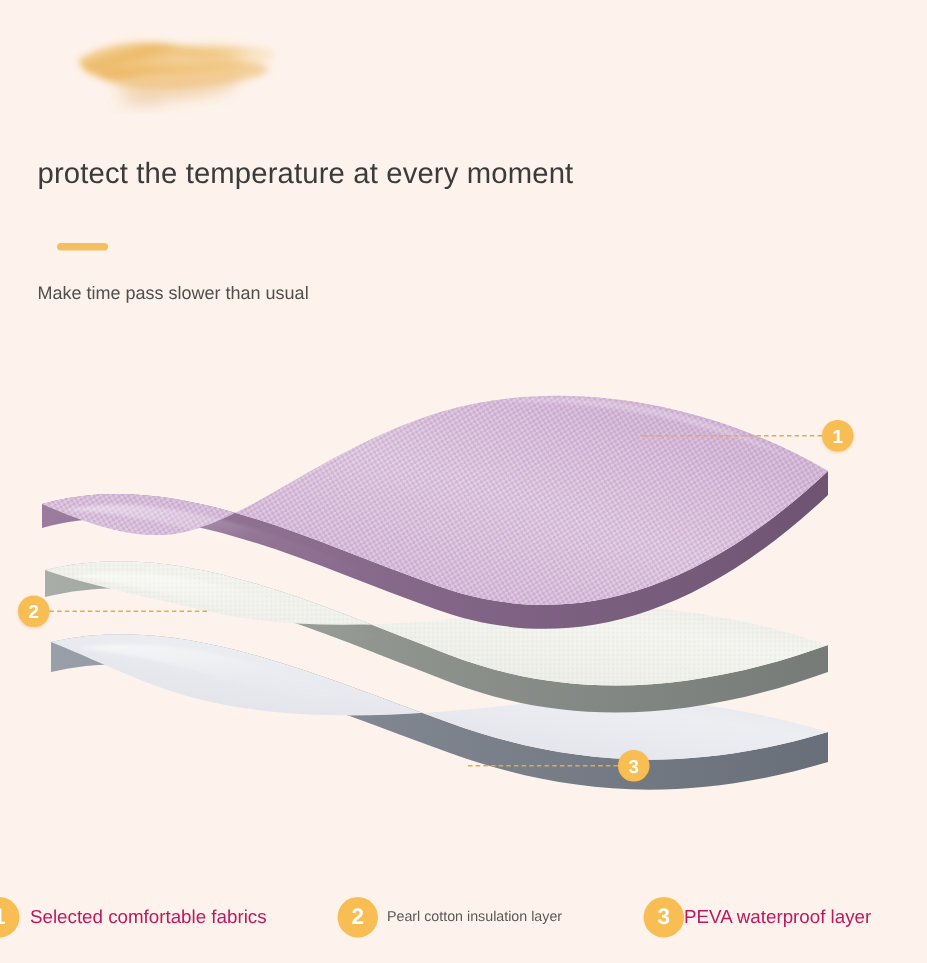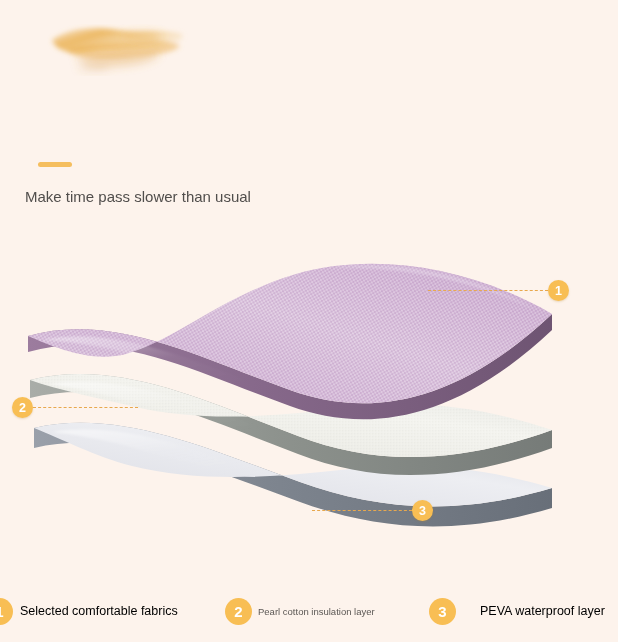--- a/index.html
+++ b/index.html
@@ -29,21 +29,21 @@
   .title-1 { top:47px; }
   .title-2 { top:105px; }
 
   .accent-bar {
     position:absolute; left:38px; top:162px;
     width:34px; height:5px; border-radius:2.5px;
     background:#F5BE5E;
   }
   .subtitle {
     position:absolute; left:25px; top:188px;
-    font-size:15px; color:#514E4C; white-space:nowrap;
+    font-size:12px; color:#514E4C; white-space:nowrap;
   }
 
   
   #illus { position:absolute; left:0; top:232px; width:618px; height:330px; }
 
   
   .callout { position:absolute; display:flex; align-items:center; }
   .lead {
     height:0; border-top:1.6px dashed #E8A84D;
     flex:0 0 auto;
@@ -66,28 +66,28 @@
   
   #legend { position:absolute; left:0; top:594px; width:618px; height:34px; }
   .leg-item { position:absolute; top:0; display:flex; align-items:center; height:34px; }
   .leg-badge {
     width:27px; height:27px; border-radius:50%;
     background:#F8BE54; color:#fff;
     display:flex; align-items:center; justify-content:center;
     font-size:15px; font-weight:700;
     flex:0 0 auto;
   }
-  .leg-label { color:#000000; white-space:nowrap; }
+  .leg-label { color:#be185d; white-space:nowrap; }
 
   .leg-1 { left:-14px; }
   .leg-1 .leg-label { font-size:12.5px; margin-left:7px; }
   .leg-2 { left:225px; }
   .leg-2 .leg-label { font-size:9.5px; margin-left:6px; color:#5C5855; }
   .leg-3 { left:429px; }
-  .leg-3 .leg-label { font-size:12.5px; margin-left:24px; }
+  .leg-3 .leg-label { font-size:12.5px; }
 </style>
 </head>
 <body>
 
 <div id="page">
 
   <svg class="brush" viewBox="0 0 150 52" preserveAspectRatio="none">
     <defs>
       <linearGradient id="bg1" x1="0" y1="0" x2="1" y2="0.6">
         <stop offset="0" stop-color="#EBB358" stop-opacity="0.22"></stop>
@@ -109,20 +109,21 @@
                C126,30 104,32 80,34 C56,36 30,36 18,26 Z" fill="#E8A93F" opacity="0.45"></path>
     </g>
     <g filter="url(#blr2)">
       <path d="M30,34 C52,29 86,32 112,28 C118,33 100,41 72,43
                C50,44 32,40 30,34 Z" fill="#D9983A" opacity="0.30"></path>
       <ellipse cx="48" cy="44" rx="16" ry="3.2" fill="#C98E3C" opacity="0.20"></ellipse>
       <ellipse cx="96" cy="12" rx="20" ry="4.5" fill="#E8A93F" opacity="0.35"></ellipse>
     </g>
   </svg>
 
+  <div class="title-line title-2">protect the temperature at every moment</div>
 
   <div class="accent-bar"></div>
 
   <div class="subtitle">Make time pass slower than usual</div>
 
   <svg id="illus" viewBox="0 0 618 330" preserveAspectRatio="none">
     <defs>
 
       <linearGradient id="pTop" x1="0.05" y1="0.85" x2="0.95" y2="0.08">
         <stop offset="0" stop-color="#DCC6DE"></stop>

